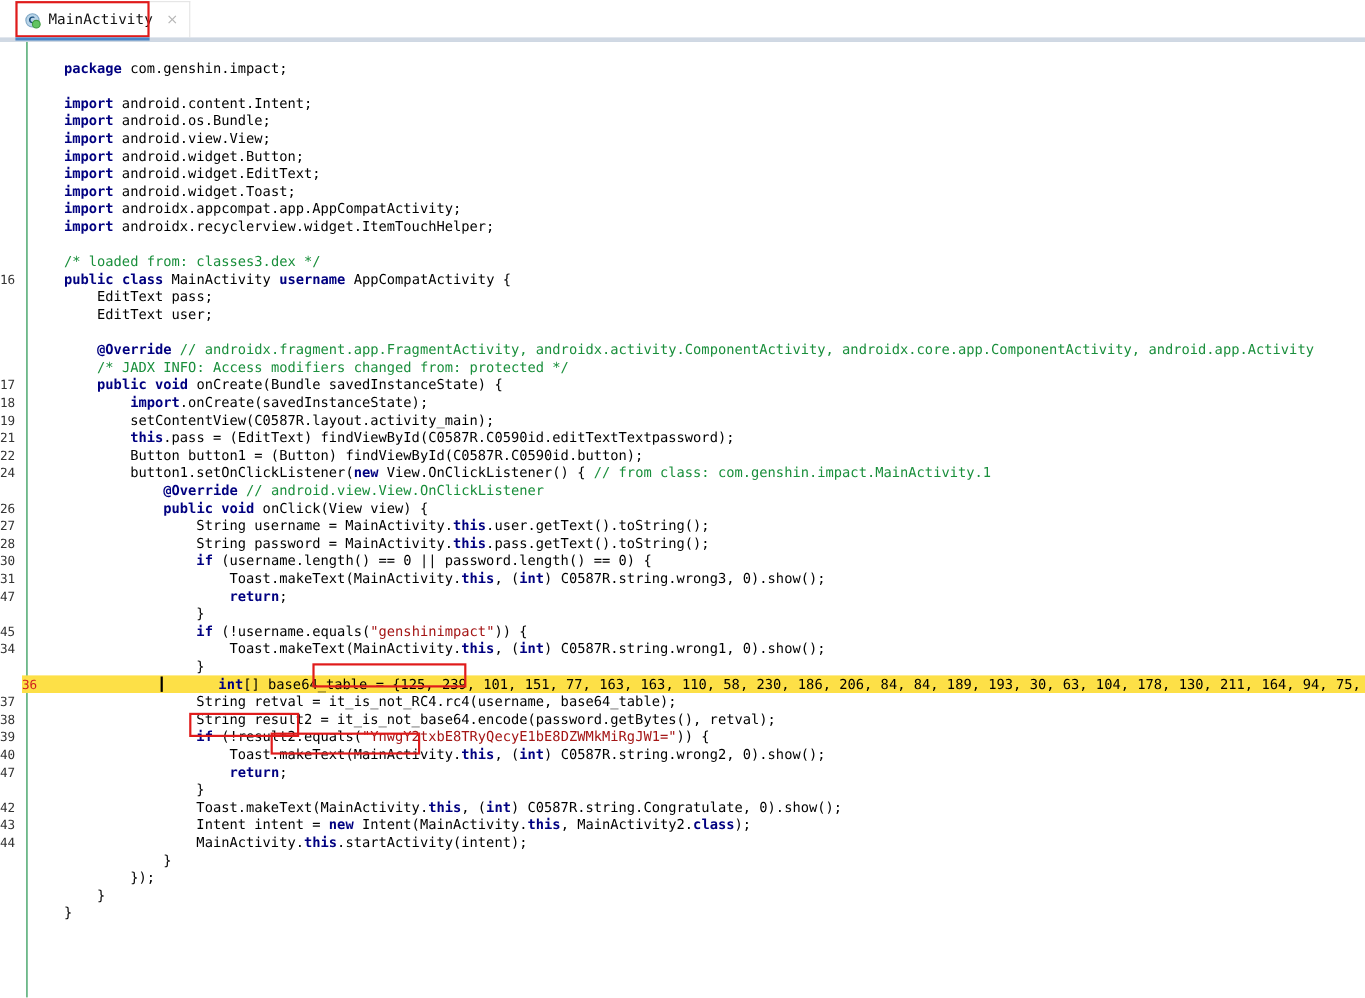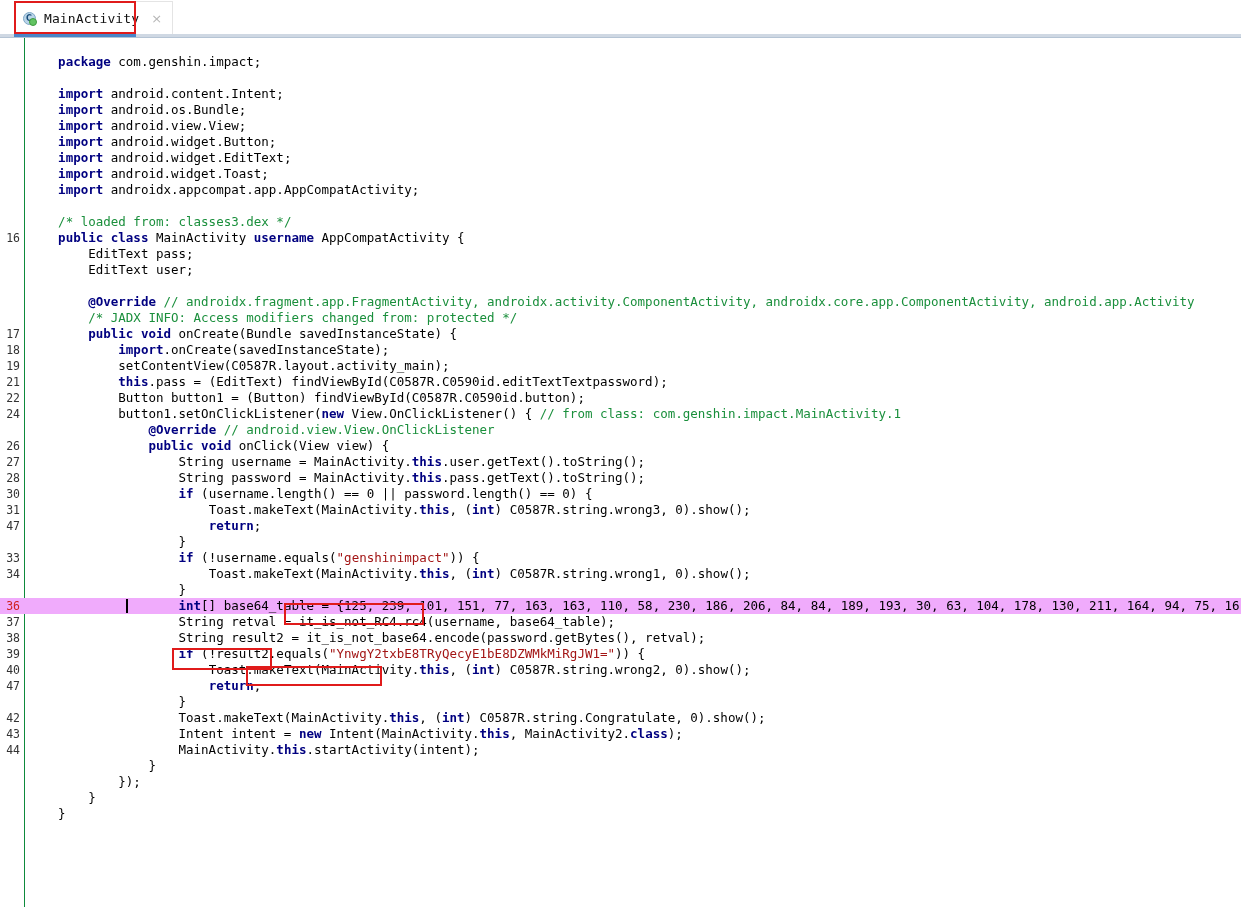--- a/index.html
+++ b/index.html
@@ -86,24 +86,24 @@
     background: #0e8a3c;
   }
   #code {
     position: absolute; left: 0; top: 0; width: 1241px; height: 869px;
   }
   .line {
     position: relative; height: 16px; line-height: 16px;
     font-size: 12.5px; white-space: pre;
     font-family: "DejaVu Sans Mono", "Liberation Mono", monospace;
   }
-  .line.current { background: #f0abfc; }
+  .line.current { background: #fde047; margin-left: 20px; }
   .lineno {
     position: absolute; left: 0; top: 0; width: 20px;
-    text-align: right; font-size: 11.5px; color: #333333;
+    text-align: left; font-size: 11.5px; color: #333333;
     font-family: "DejaVu Sans Mono", "Liberation Mono", monospace;
   }
   .line.current .lineno { color: #d02020; }
   .content {
     position: absolute; left: 28px; top: 0; white-space: pre;
     color: #000000;
   }
   .caret {
     position: absolute; left: 126px; top: 1px;
     width: 2px; height: 14px; background: #000;
@@ -149,20 +149,21 @@
         <div class="line"><span class="lineno"></span><span class="content"></span></div>
         <div class="line"><span class="lineno"></span><span class="content">    <span class="kw">package</span><span class="pln"> com.genshin.impact;</span></span></div>
         <div class="line"><span class="lineno"></span><span class="content"></span></div>
         <div class="line"><span class="lineno"></span><span class="content">    <span class="kw">import</span><span class="pln"> android.content.Intent;</span></span></div>
         <div class="line"><span class="lineno"></span><span class="content">    <span class="kw">import</span><span class="pln"> android.os.Bundle;</span></span></div>
         <div class="line"><span class="lineno"></span><span class="content">    <span class="kw">import</span><span class="pln"> android.view.View;</span></span></div>
         <div class="line"><span class="lineno"></span><span class="content">    <span class="kw">import</span><span class="pln"> android.widget.Button;</span></span></div>
         <div class="line"><span class="lineno"></span><span class="content">    <span class="kw">import</span><span class="pln"> android.widget.EditText;</span></span></div>
         <div class="line"><span class="lineno"></span><span class="content">    <span class="kw">import</span><span class="pln"> android.widget.Toast;</span></span></div>
         <div class="line"><span class="lineno"></span><span class="content">    <span class="kw">import</span><span class="pln"> androidx.appcompat.app.AppCompatActivity;</span></span></div>
+        <div class="line"><span class="lineno"></span><span class="content">    <span class="kw">import</span><span class="pln"> androidx.recyclerview.widget.ItemTouchHelper;</span></span></div>
         <div class="line"><span class="lineno"></span><span class="content"></span></div>
         <div class="line"><span class="lineno"></span><span class="content">    <span class="cm">/* loaded from: classes3.dex */</span></span></div>
         <div class="line"><span class="lineno">16</span><span class="content">    <span class="kw">public</span><span class="pln"> </span><span class="kw">class</span><span class="pln"> MainActivity </span><span class="kw">username</span><span class="pln"> AppCompatActivity {</span></span></div>
         <div class="line"><span class="lineno"></span><span class="content">        <span class="pln">EditText pass;</span></span></div>
         <div class="line"><span class="lineno"></span><span class="content">        <span class="pln">EditText user;</span></span></div>
         <div class="line"><span class="lineno"></span><span class="content"></span></div>
         <div class="line"><span class="lineno"></span><span class="content">        <span class="kw">@Override</span><span class="cm"> // androidx.fragment.app.FragmentActivity, androidx.activity.ComponentActivity, androidx.core.app.ComponentActivity, android.app.Activity</span></span></div>
         <div class="line"><span class="lineno"></span><span class="content">        <span class="cm">/* JADX INFO: Access modifiers changed from: protected */</span></span></div>
         <div class="line"><span class="lineno">17</span><span class="content">        <span class="kw">public</span><span class="pln"> </span><span class="kw">void</span><span class="pln"> onCreate(Bundle savedInstanceState) {</span></span></div>
         <div class="line"><span class="lineno">18</span><span class="content">            <span class="kw">import</span><span class="pln">.onCreate(savedInstanceState);</span></span></div>
@@ -171,21 +172,21 @@
         <div class="line"><span class="lineno">22</span><span class="content">            <span class="pln">Button button1 = (Button) findViewById(C0587R.C0590id.button);</span></span></div>
         <div class="line"><span class="lineno">24</span><span class="content">            <span class="pln">button1.setOnClickListener(</span><span class="kw">new</span><span class="pln"> View.OnClickListener() { </span><span class="cm">// from class: com.genshin.impact.MainActivity.1</span></span></div>
         <div class="line"><span class="lineno"></span><span class="content">                <span class="kw">@Override</span><span class="cm"> // android.view.View.OnClickListener</span></span></div>
         <div class="line"><span class="lineno">26</span><span class="content">                <span class="kw">public</span><span class="pln"> </span><span class="kw">void</span><span class="pln"> onClick(View view) {</span></span></div>
         <div class="line"><span class="lineno">27</span><span class="content">                    <span class="pln">String username = MainActivity.</span><span class="kw">this</span><span class="pln">.user.getText().toString();</span></span></div>
         <div class="line"><span class="lineno">28</span><span class="content">                    <span class="pln">String password = MainActivity.</span><span class="kw">this</span><span class="pln">.pass.getText().toString();</span></span></div>
         <div class="line"><span class="lineno">30</span><span class="content">                    <span class="kw">if</span><span class="pln"> (username.length() == 0 || password.length() == 0) {</span></span></div>
         <div class="line"><span class="lineno">31</span><span class="content">                        <span class="pln">Toast.makeText(MainActivity.</span><span class="kw">this</span><span class="pln">, (</span><span class="kw">int</span><span class="pln">) C0587R.string.wrong3, 0).show();</span></span></div>
         <div class="line"><span class="lineno">47</span><span class="content">                        <span class="kw">return</span><span class="pln">;</span></span></div>
         <div class="line"><span class="lineno"></span><span class="content">                    <span class="pln">}</span></span></div>
-        <div class="line"><span class="lineno">33</span><span class="content">                    <span class="kw">if</span><span class="pln"> (!username.equals(</span><span class="str">"genshinimpact"</span><span class="pln">)) {</span></span></div>
+        <div class="line"><span class="lineno">45</span><span class="content">                    <span class="kw">if</span><span class="pln"> (!username.equals(</span><span class="str">"genshinimpact"</span><span class="pln">)) {</span></span></div>
         <div class="line"><span class="lineno">34</span><span class="content">                        <span class="pln">Toast.makeText(MainActivity.</span><span class="kw">this</span><span class="pln">, (</span><span class="kw">int</span><span class="pln">) C0587R.string.wrong1, 0).show();</span></span></div>
         <div class="line"><span class="lineno"></span><span class="content">                    <span class="pln">}</span></span></div>
         <div class="line current"><span class="lineno">36</span><span class="caret"></span><span class="content">                    <span class="kw">int</span><span class="pln">[] base64_table = {125, 239, 101, 151, 77, 163, 163, 110, 58, 230, 186, 206, 84, 84, 189, 193, 30, 63, 104, 178, 130, 211, 164, 94, 75, 16, 32, 33, 193, 1</span></span></div>
         <div class="line"><span class="lineno">37</span><span class="content">                    <span class="pln">String retval = it_is_not_RC4.rc4(username, base64_table);</span></span></div>
         <div class="line"><span class="lineno">38</span><span class="content">                    <span class="pln">String result2 = it_is_not_base64.encode(password.getBytes(), retval);</span></span></div>
         <div class="line"><span class="lineno">39</span><span class="content">                    <span class="kw">if</span><span class="pln"> (!result2.equals(</span><span class="str">"YnwgY2txbE8TRyQecyE1bE8DZWMkMiRgJW1="</span><span class="pln">)) {</span></span></div>
         <div class="line"><span class="lineno">40</span><span class="content">                        <span class="pln">Toast.makeText(MainActivity.</span><span class="kw">this</span><span class="pln">, (</span><span class="kw">int</span><span class="pln">) C0587R.string.wrong2, 0).show();</span></span></div>
         <div class="line"><span class="lineno">47</span><span class="content">                        <span class="kw">return</span><span class="pln">;</span></span></div>
         <div class="line"><span class="lineno"></span><span class="content">                    <span class="pln">}</span></span></div>
         <div class="line"><span class="lineno">42</span><span class="content">                    <span class="pln">Toast.makeText(MainActivity.</span><span class="kw">this</span><span class="pln">, (</span><span class="kw">int</span><span class="pln">) C0587R.string.Congratulate, 0).show();</span></span></div>

